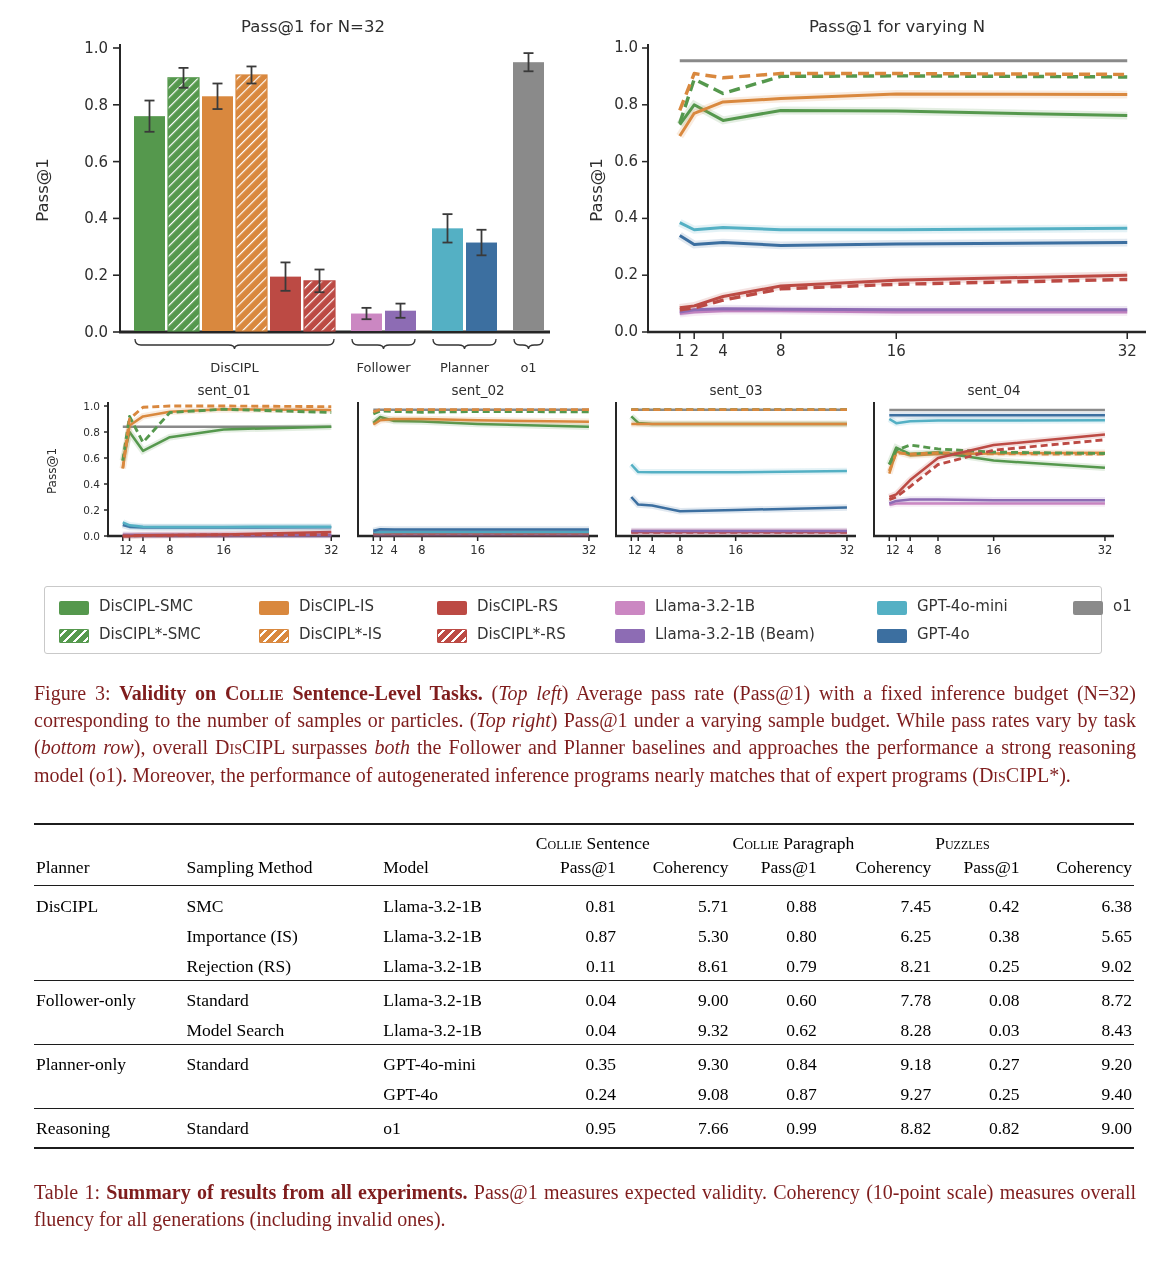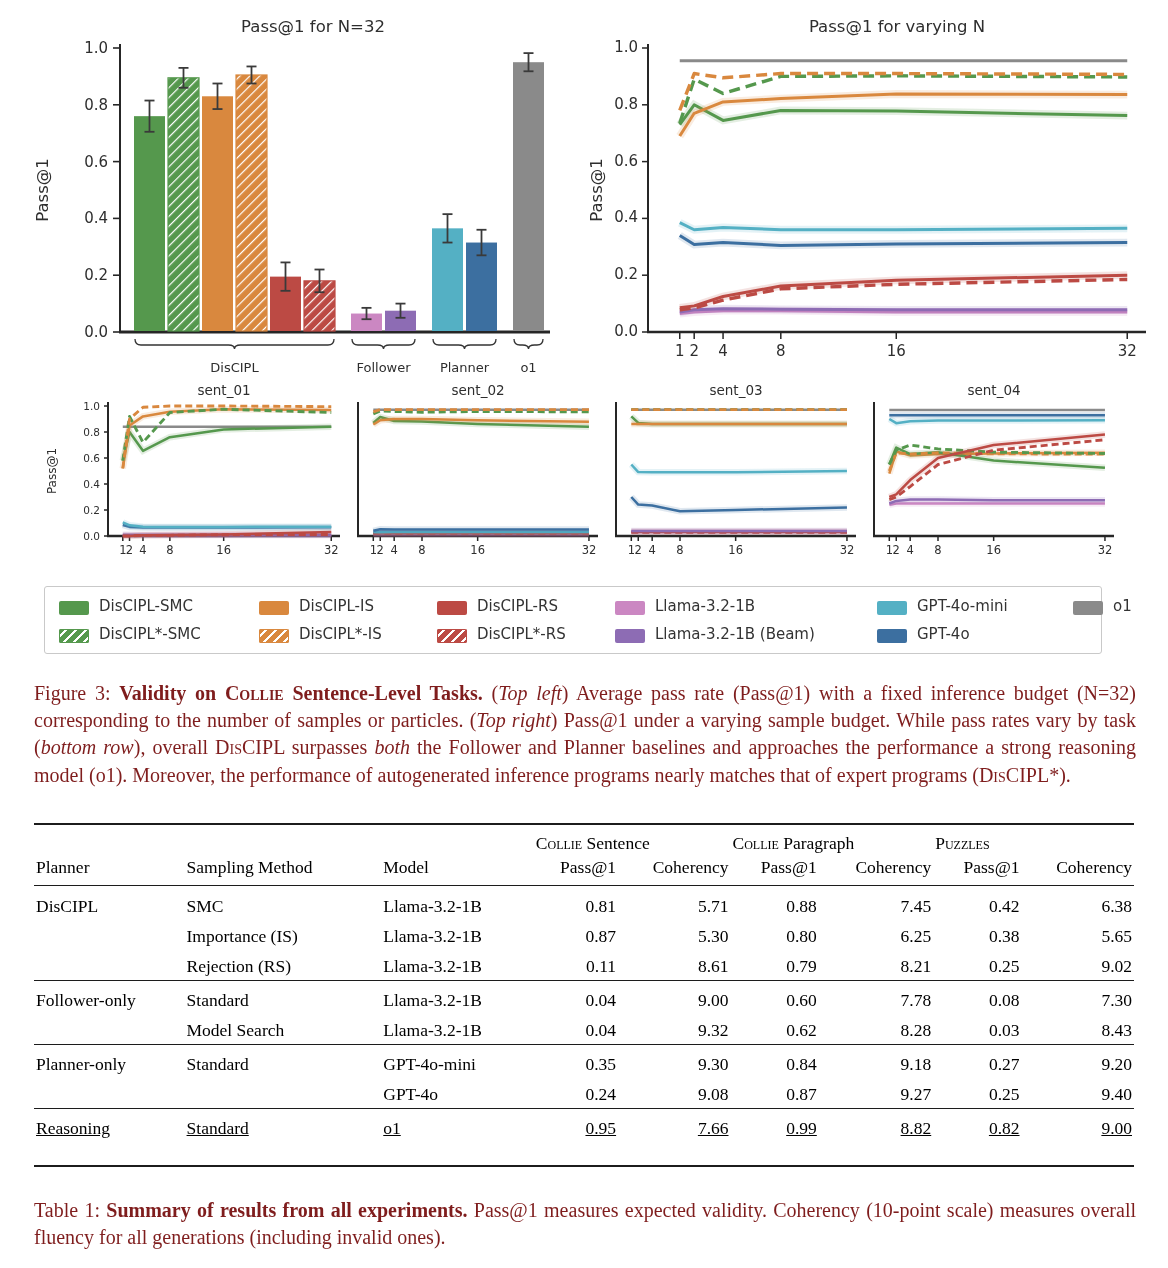--- a/index.html
+++ b/index.html
@@ -26,21 +26,21 @@
   table{border-collapse:collapse;margin:34px 0 0 34px;width:1100px;
         font-family:"Liberation Serif",serif;font-size:17.5px;color:#000;
         border-top:2.6px solid #1c1c1c;border-bottom:2.6px solid #1c1c1c;}
   th,td{font-weight:normal;text-align:left;vertical-align:baseline;padding:3px 2px;}
   tr.grp th{text-align:left;padding-top:8px;padding-bottom:0;}
   tr.colhead th{border-bottom:1.8px solid #1c1c1c;padding-bottom:7px;}
   td.num,th.num{text-align:right;}
   tbody tr td{padding-top:6px;}
   tbody tr.rule td{border-top:1.3px solid #1c1c1c;padding-top:9px;}
   tbody tr.first td{padding-top:10px;}
-  tbody tr.last td{padding-bottom:26px;text-decoration:underline;}
+  tbody tr.last td{padding-bottom:8px;}
   .table-cap{margin-top:30px;}
 </style>
 </head>
 <body>
 
 <div class="page">
   <div class="top-row">
     <svg width="552" height="362">
         <text x="299" y="18" text-anchor="middle" font-size="16.5">Pass@1 for N=32</text>
         <text x="34" y="176" text-anchor="middle" font-size="16.5" transform="rotate(-90 34 176)">Pass@1</text>
@@ -446,21 +446,21 @@
         </tr>
         <tr class="rule">
           <td>Follower-only</td>
           <td>Standard</td>
           <td>Llama-3.2-1B</td>
           <td class="num">0.04</td>
           <td class="num">9.00</td>
           <td class="num">0.60</td>
           <td class="num">7.78</td>
           <td class="num">0.08</td>
-          <td class="num">7.30</td>
+          <td class="num">8.72</td>
         </tr>
         <tr class="">
           <td></td>
           <td>Model Search</td>
           <td>Llama-3.2-1B</td>
           <td class="num">0.04</td>
           <td class="num">9.32</td>
           <td class="num">0.62</td>
           <td class="num">8.28</td>
           <td class="num">0.03</td>

